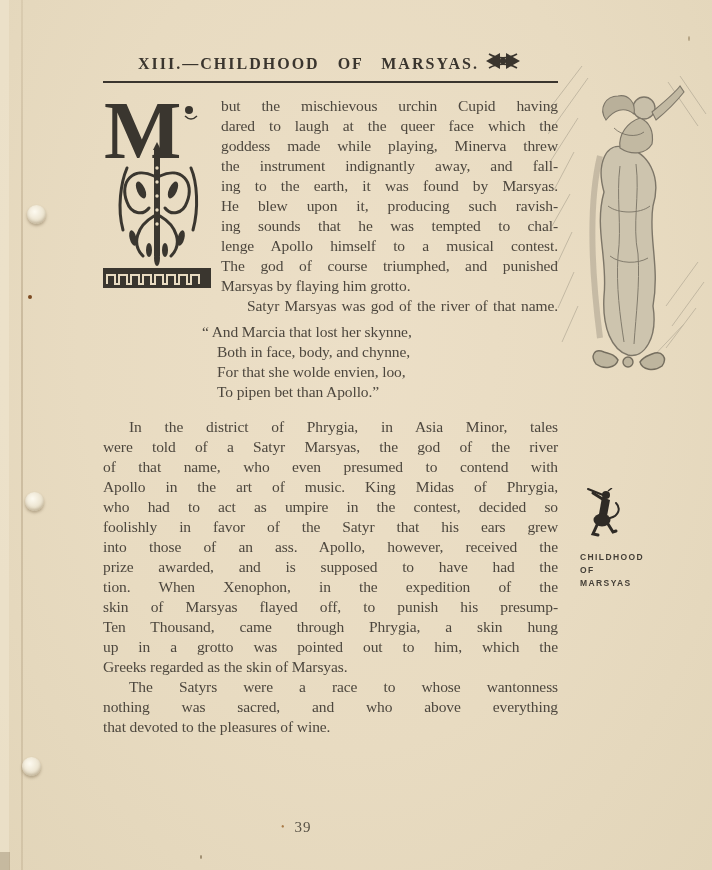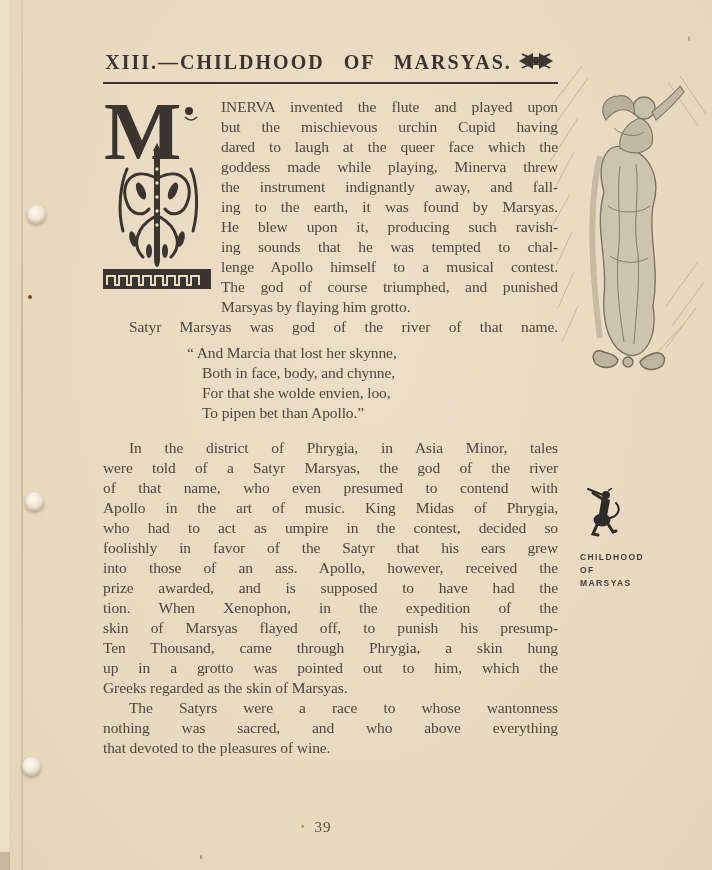--- a/index.html
+++ b/index.html
@@ -13,46 +13,46 @@
     background:linear-gradient(180deg,rgba(120,95,60,.10),rgba(120,95,60,.26) 40%,rgba(120,95,60,.14));}
   .bottom-shade{position:absolute;left:0;top:852px;width:10px;height:18px;background:rgba(90,70,45,.25);}
 
   .rivet{position:absolute;width:19px;height:19px;border-radius:50%;
     background:radial-gradient(circle at 40% 35%, #fdfaf0 0%, #ece4d0 55%, #c9bda2 100%);
     box-shadow:0 2px 3px rgba(90,70,40,.35), inset 0 -2px 3px rgba(120,95,60,.25);}
   .speck{position:absolute;border-radius:50%;}
 
   .column{position:absolute;left:103px;top:50px;width:455px;}
   .title{
-    text-align:center;font-weight:bold;font-size:20px;letter-spacing:2px;word-spacing:12px;
+    text-align:center;font-weight:bold;font-size:16px;letter-spacing:2px;word-spacing:12px;
     color:#3a352e;border-bottom:2.5px solid #3a352e;padding-bottom:5px;white-space:nowrap;
   }
   .title .ornament{display:inline-block;vertical-align:-3px;margin-left:4px;}
 
   .body-text{margin-top:13px;font-size:15.5px;line-height:20px;letter-spacing:-0.1px;}
   .tline{text-align:justify;text-align-last:justify;}
   .tline.last{text-align-last:left;}
   .full .tline.last{text-align-last:justify;font-family:Liberation Serif, serif;}
   .indent .tline:first-child{text-indent:26px;}
 
   .dropcap-block{float:left;width:108px;height:192px;margin:2px 10px 26px 0;}
 
   .poem{padding-left:84px;margin:6px 0 15px 0;}
-  .poem .tline{text-align:left;text-align-last:left;padding-left:15px;}
+  .poem .tline{text-align:left;text-align-last:left;padding-left:15px;margin-left:15px;}
   .poem .tline:first-child{padding-left:0;}
 
   .sketch{position:absolute;left:548px;top:56px;width:164px;height:318px;}
 
   .caption-block{position:absolute;left:580px;top:488px;width:120px;}
   .caption-block .satyr{margin-left:6px;}
   .caption{margin-top:9px;font-family:"Liberation Sans", sans-serif;font-weight:bold;
     font-size:8.5px;letter-spacing:1.4px;line-height:1.55;color:#443f37;}
   .caption .tline{text-align:center;text-align-last:left;}
 
-  .page-number{position:absolute;left:281px;top:819px;font-size:15px;color:#575145;letter-spacing:1px;margin-left:20px;}
+  .page-number{position:absolute;left:281px;top:819px;font-size:15px;color:#575145;letter-spacing:1px;}
   .page-number .dot{color:#a87a46;font-size:10px;vertical-align:2px;margin-right:9px;}
 </style>
 </head>
 <body>
 
 <div class="page">
 
   <div class="edge-strip"></div>
   <div class="crease"></div>
   <div class="bottom-shade"></div>
@@ -166,21 +166,20 @@
                 <ellipse cx="46" cy="152" rx="3" ry="7"></ellipse>
                 <ellipse cx="62" cy="152" rx="3" ry="7"></ellipse>
                 <ellipse cx="54" cy="160" rx="3" ry="8"></ellipse>
               </g>
               <rect x="0" y="170" width="108" height="20" stroke="none"></rect>
               <path d="M4,186 v-9 h8 v9 h4 v-9 h8 v9 h4 v-9 h8 v9 h4 v-9 h8 v9 h4 v-9 h8 v9 h4 v-9 h8 v9 h4 v-9 h8 v9 h4 v-9 h8 v9" stroke="#e8dbc1" stroke-width="2" fill="none"></path>
             </g>
           </svg>
         </div>
         <div>
-            <div class="tline">INERVA invented the flute and played upon</div>
             <div class="tline">but the mischievous urchin Cupid having</div>
             <div class="tline">dared to laugh at the queer face which the</div>
             <div class="tline">goddess made while playing, Minerva threw</div>
             <div class="tline">the instrument indignantly away, and fall-</div>
             <div class="tline">ing to the earth, it was found by Marsyas.</div>
             <div class="tline">He blew upon it, producing such ravish-</div>
             <div class="tline">ing sounds that he was tempted to chal-</div>
             <div class="tline">lenge Apollo himself to a musical contest.</div>
             <div class="tline">The god of course triumphed, and punished</div>
             <div class="tline last">Marsyas by flaying him grotto.</div>

